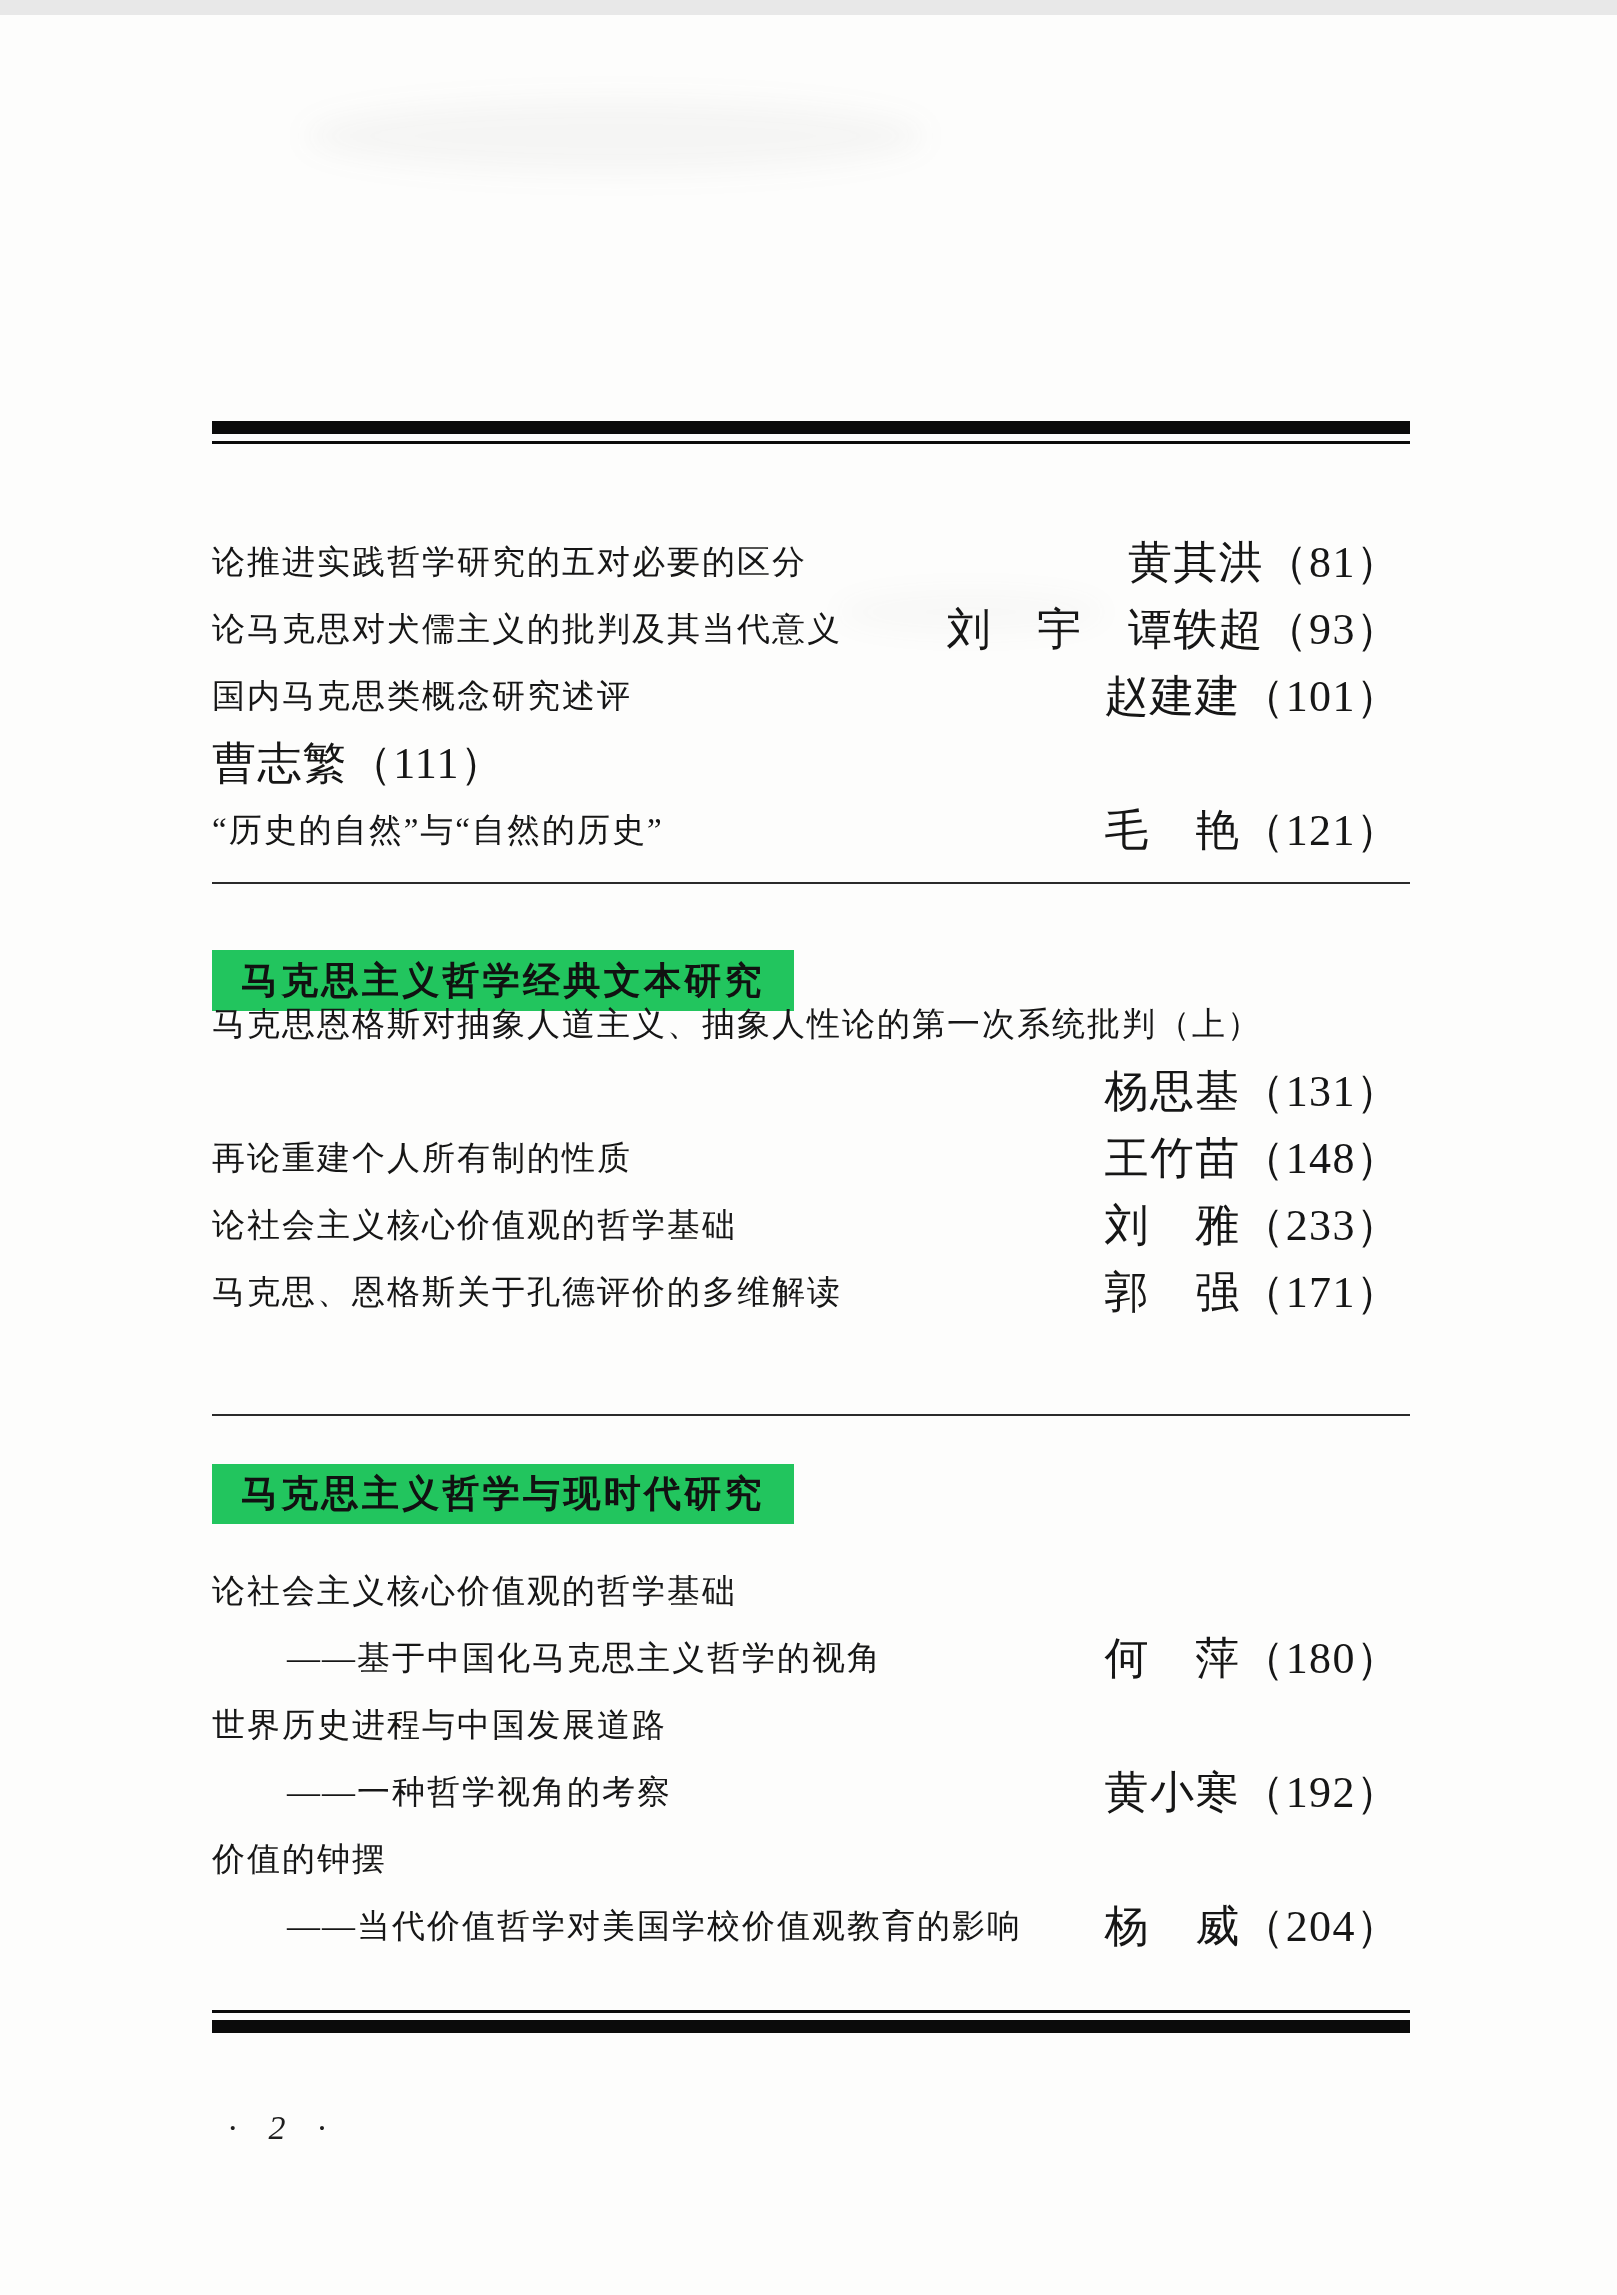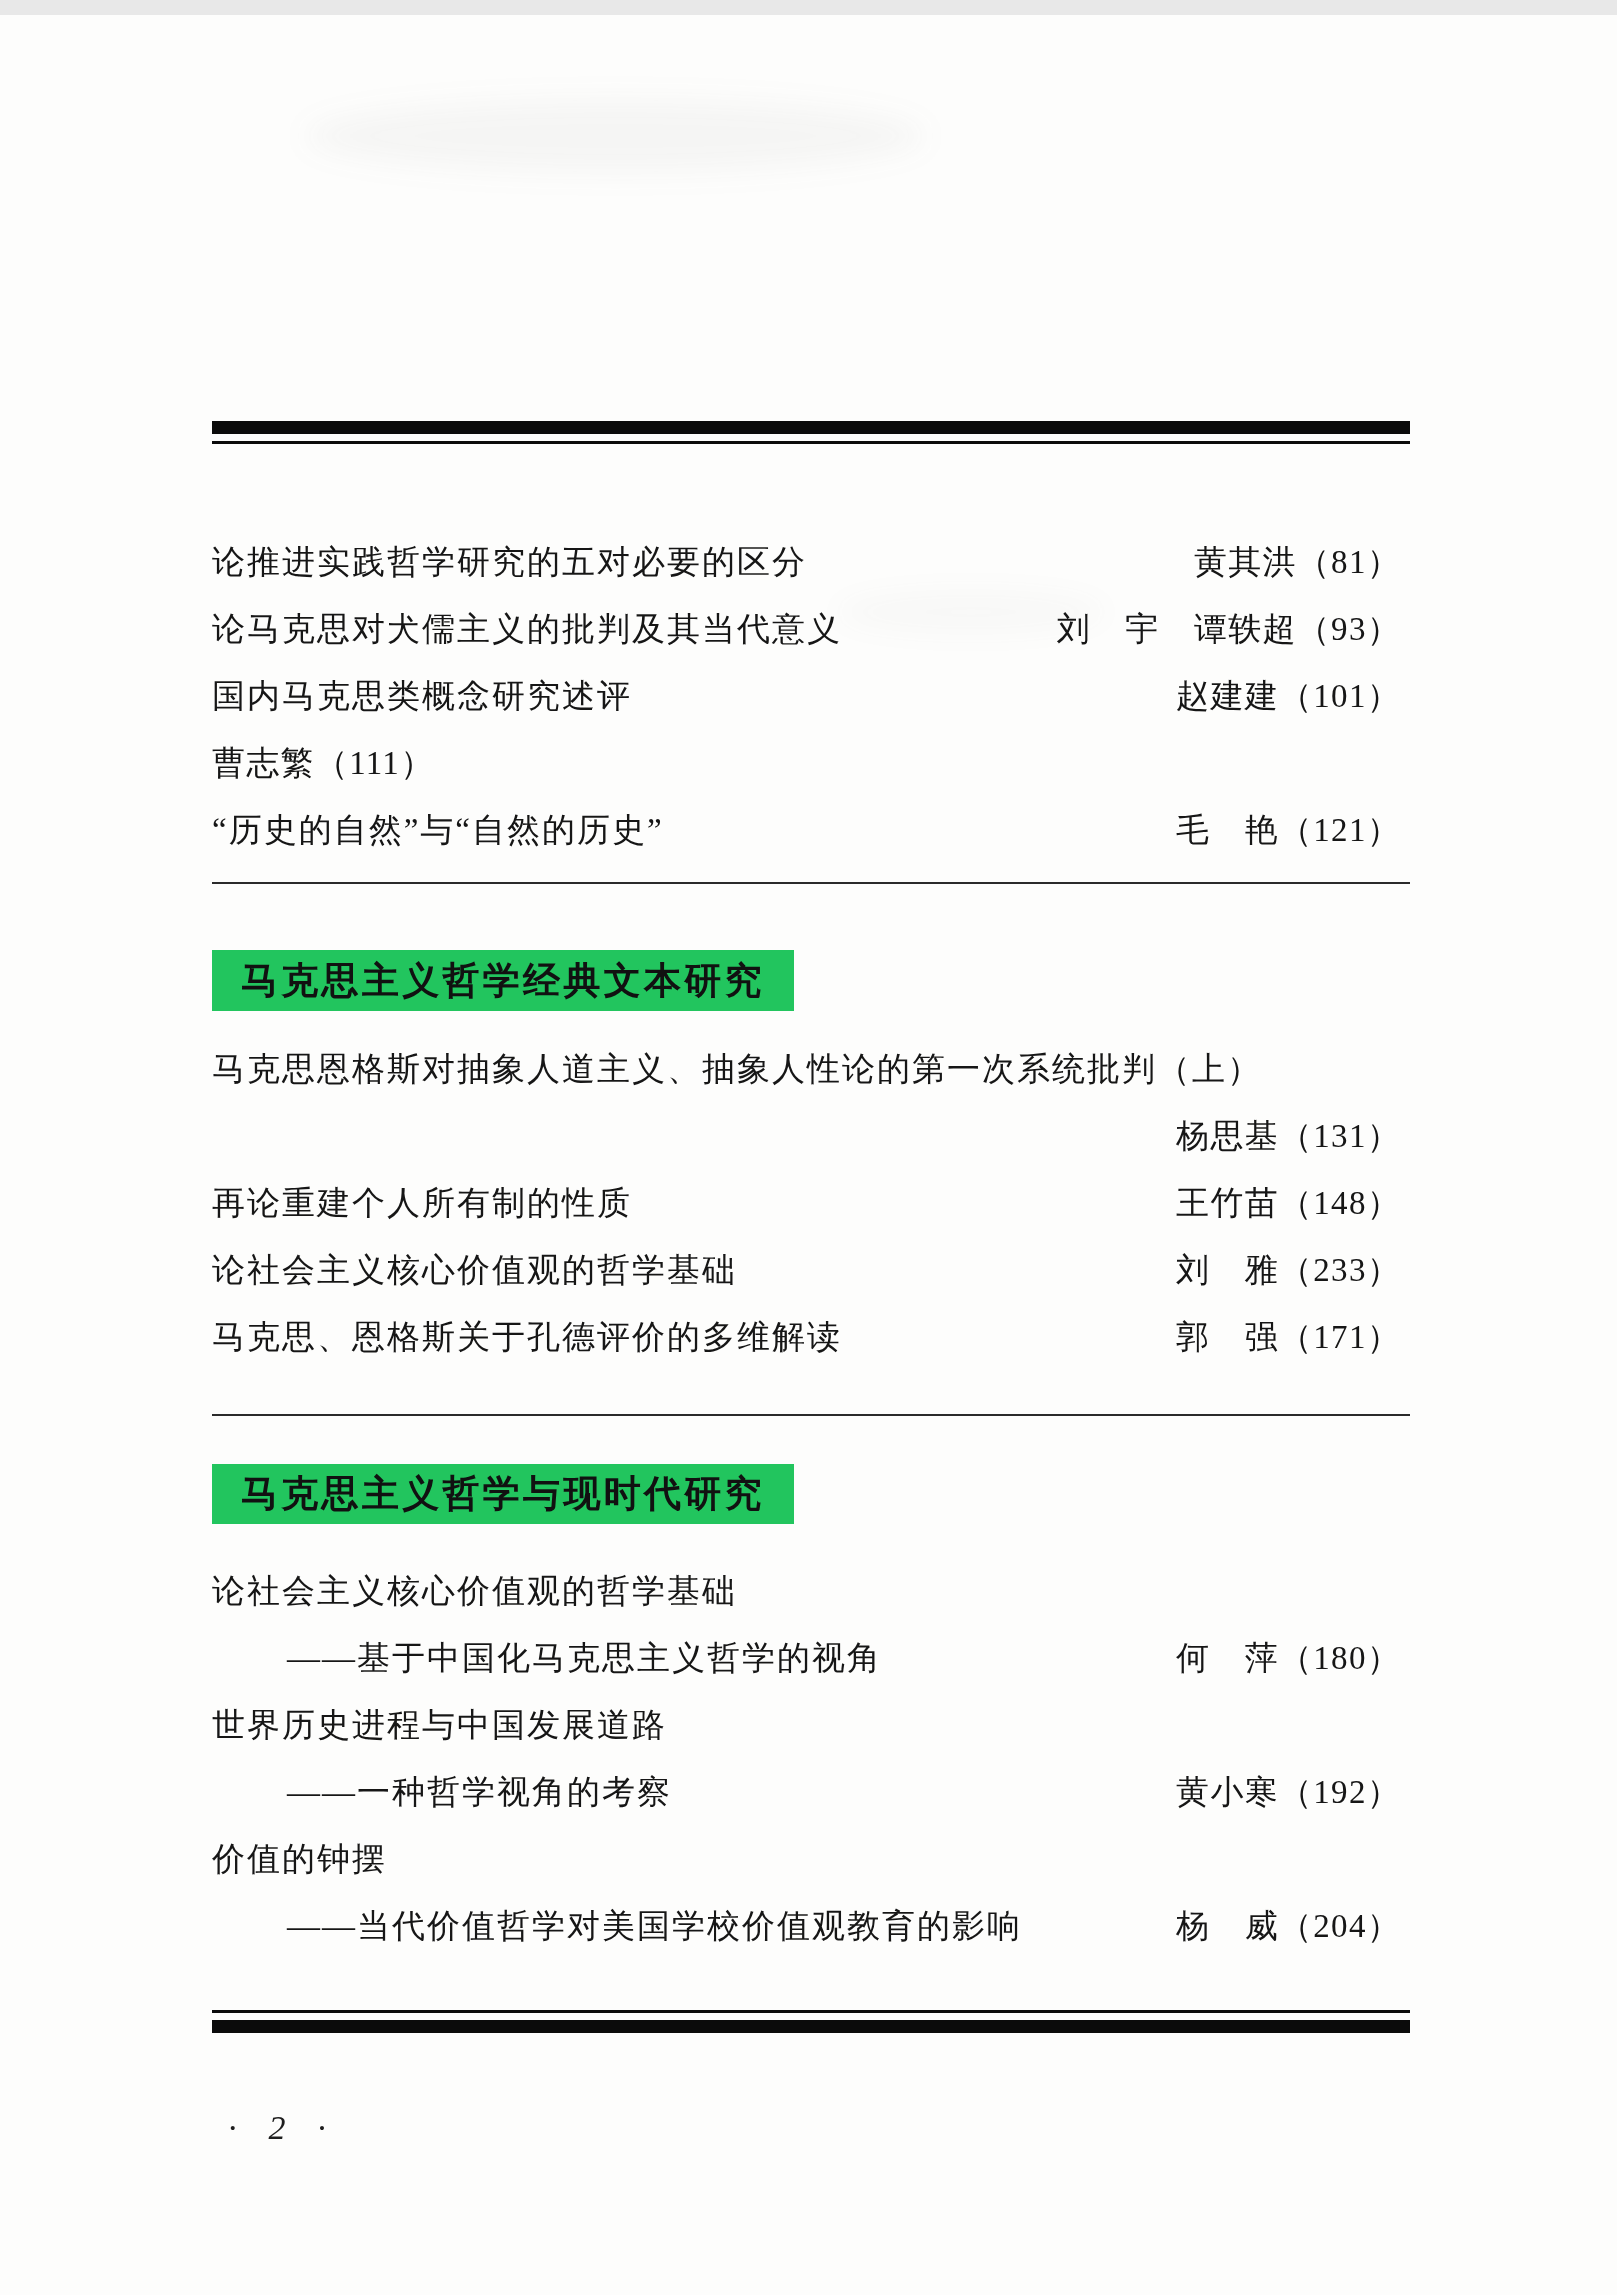--- a/index.html
+++ b/index.html
@@ -33,21 +33,21 @@
   .toc{position:absolute;left:212px;width:1198px;}
   .row{
     display:flex;justify-content:space-between;align-items:center;
     height:67px;white-space:nowrap;
   }
   .row .t{
     font-size:33px;letter-spacing:2px;color:#161616;
   }
   .row .t.ind{padding-left:75px;}
   .row .r{
-    font-size:33px;letter-spacing:1.3px;color:#161616;
+    font-size:44px;letter-spacing:1.3px;color:#161616;
     padding-right:9px;text-align:right;
   }
   
   .pagenum{
     position:absolute;left:228px;top:2094px;
     font-size:34px;font-style:italic;letter-spacing:11.7px;
     color:#1e1e1e;
   }
   
   .artifact{position:absolute;background:rgba(90,90,90,0.05);filter:blur(14.3px);border-radius:50%;}
@@ -86,21 +86,21 @@
       <span class="r">毛　艳（121）</span>
     </div>
   </div>
 
   <div class="sep" style="top:867px"></div>
 
   <div class="hdr" style="top:935px">
     <span>马克思主义哲学经典文本研究</span>
   </div>
 
-  <div class="toc" style="top:1021px">
+  <div class="toc" style="top:976px">
     <div class="row">
       <span class="t">马克思恩格斯对抽象人道主义、抽象人性论的第一次系统批判（上）</span>
       <span class="r"></span>
     </div>
     <div class="row">
       <span class="t"></span>
       <span class="r">杨思基（131）</span>
     </div>
     <div class="row">
       <span class="t">再论重建个人所有制的性质</span>

